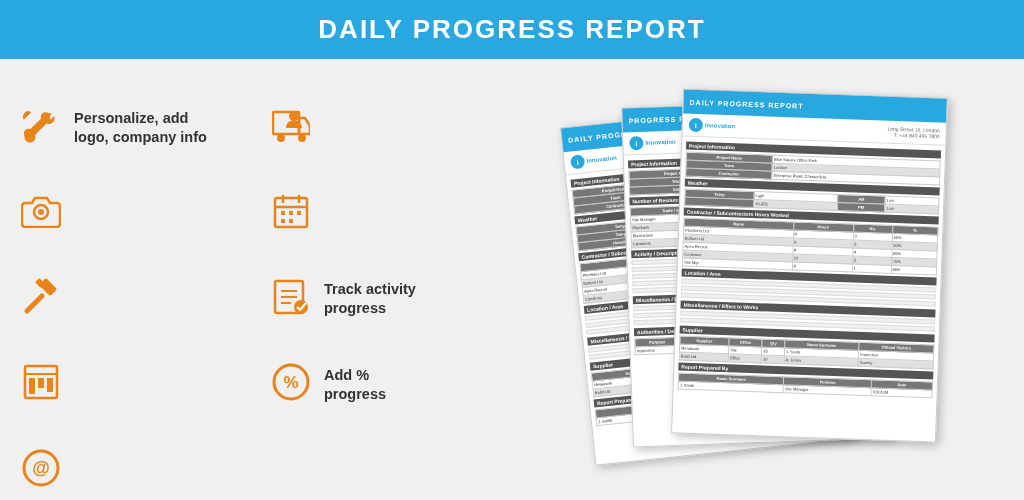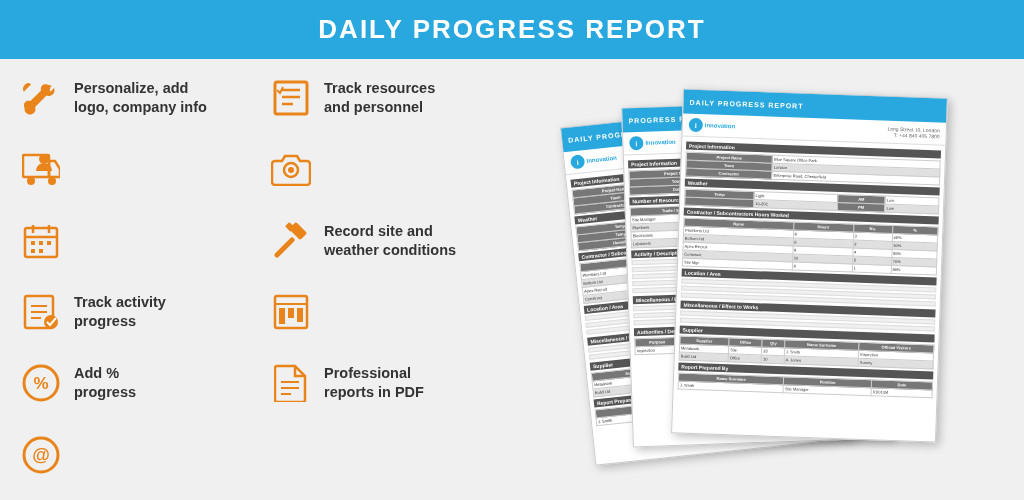--- a/index.html
+++ b/index.html
@@ -33,21 +33,21 @@
     .features-panel {
       width: 530px;
       display: grid;
       grid-template-columns: 1fr 1fr;
       padding: 10px 10px 10px 20px;
       gap: 0;
     }
 
     .feature-item {
       display: flex;
-      align-items: flex-start;
+      align-items: flex-end;
       padding: 8px 10px 8px 0;
       gap: 12px;
     }
 
     .icon-wrapper {
       width: 42px;
       height: 42px;
       flex-shrink: 0;
       display: flex;
       align-items: center;
@@ -239,32 +239,20 @@
 
             <g transform="translate(4,4)">
               <path d="M22 2c-3 0-5.5 2.5-5.5 5.5 0 .7.1 1.4.4 2L5.5 21c-.6-.3-1.3-.4-2-.4C1 20.6-1.5 23-1.5 26S1 31.5 4 31.5s5.5-2.5 5.5-5.5c0-.7-.1-1.4-.4-2L20.5 12.5c.6.3 1.3.4 2 .4C26 12.9 28.5 10.4 28.5 7.4c0-.8-.2-1.6-.5-2.3l-3.4 3.4-2.2-2.2 3.4-3.4C25 2.6 23.5 2 22 2z"></path>
             </g>
           </svg>
         </div>
         <div class="feature-text">Personalize, add<br>logo, company info</div>
       </div>
 
 
-      <div class="feature-item">
-        <div class="icon-wrapper">
-          <svg width="36" height="36" viewBox="0 0 36 36">
-            <rect x="2" y="2" width="32" height="32" rx="2" ry="2" fill="none" stroke="#e8841a" stroke-width="3"></rect>
-            <line x1="9" y1="10" x2="27" y2="10" stroke="#e8841a" stroke-width="2.5"></line>
-            <line x1="9" y1="17" x2="27" y2="17" stroke="#e8841a" stroke-width="2.5"></line>
-            <line x1="9" y1="24" x2="20" y2="24" stroke="#e8841a" stroke-width="2.5"></line>
-            <polyline points="4,10 7,13 10,7" fill="none" stroke="#e8841a" stroke-width="2" transform="translate(0,0)"></polyline>
-          </svg>
-        </div>
-        <div class="feature-text">Track resources<br>and personnel</div>
-      </div>
 
       <div class="feature-item">
         <div class="icon-wrapper">
           <svg width="38" height="36" viewBox="0 0 38 36">
             <rect x="1" y="4" width="26" height="22" rx="1" fill="none" stroke="#e8841a" stroke-width="2.5"></rect>
             <path d="M27 10h6l5 8v8h-11V10z" fill="none" stroke="#e8841a" stroke-width="2.5"></path>
             <circle cx="9" cy="30" r="4" fill="#e8841a"></circle>
             <circle cx="30" cy="30" r="4" fill="#e8841a"></circle>
 
             <circle cx="22" cy="8" r="5" fill="#e8841a"></circle>
@@ -300,21 +288,20 @@
       </div>
 
       <div class="feature-item">
         <div class="icon-wrapper">
           <svg width="38" height="38" viewBox="0 0 38 38">
             <path d="M5 33L20 18" stroke="#e8841a" stroke-width="5" stroke-linecap="round"></path>
             <rect x="18" y="4" width="16" height="10" rx="2" transform="rotate(45 26 9)" fill="#e8841a"></rect>
             <rect x="14" y="2" width="8" height="6" rx="1" transform="rotate(45 18 5)" fill="#e8841a"></rect>
           </svg>
         </div>
-        <div class="feature-text">Record site and<br>weather conditions</div>
       </div>
 
       <div class="feature-item">
         <div class="icon-wrapper">
           <svg width="36" height="36" viewBox="0 0 36 36">
             <rect x="2" y="2" width="28" height="32" rx="2" fill="none" stroke="#e8841a" stroke-width="2.5"></rect>
             <line x1="8" y1="12" x2="24" y2="12" stroke="#e8841a" stroke-width="2"></line>
             <line x1="8" y1="18" x2="24" y2="18" stroke="#e8841a" stroke-width="2"></line>
             <line x1="8" y1="24" x2="18" y2="24" stroke="#e8841a" stroke-width="2"></line>
             <circle cx="28" cy="28" r="7" fill="#e8841a"></circle>
@@ -339,32 +326,20 @@
       <div class="feature-item">
         <div class="icon-wrapper">
           <svg width="38" height="38" viewBox="0 0 38 38">
             <circle cx="19" cy="19" r="17" fill="none" stroke="#e8841a" stroke-width="3"></circle>
             <text x="19" y="25" text-anchor="middle" font-size="17" font-weight="bold" fill="#e8841a" font-family="Arial">%</text>
           </svg>
         </div>
         <div class="feature-text">Add %<br>progress</div>
       </div>
 
-      <div class="feature-item">
-        <div class="icon-wrapper">
-          <svg width="34" height="38" viewBox="0 0 34 38">
-            <path d="M3 2h18l10 10v24a2 2 0 0 1-2 2H3a2 2 0 0 1-2-2V4a2 2 0 0 1 2-2z" fill="none" stroke="#e8841a" stroke-width="2.5"></path>
-            <polyline points="21,2 21,12 31,12" fill="none" stroke="#e8841a" stroke-width="2.5"></polyline>
-            <line x1="7" y1="18" x2="25" y2="18" stroke="#e8841a" stroke-width="2"></line>
-            <line x1="7" y1="24" x2="25" y2="24" stroke="#e8841a" stroke-width="2"></line>
-            <line x1="7" y1="30" x2="17" y2="30" stroke="#e8841a" stroke-width="2"></line>
-          </svg>
-        </div>
-        <div class="feature-text">Professional<br>reports in PDF</div>
-      </div>
 
       <div class="feature-item">
         <div class="icon-wrapper">
           <svg width="38" height="38" viewBox="0 0 38 38">
             <circle cx="19" cy="19" r="17" fill="none" stroke="#e8841a" stroke-width="3"></circle>
             <text x="19" y="25" text-anchor="middle" font-size="18" font-weight="bold" fill="#e8841a" font-family="Arial">@</text>
           </svg>
         </div>
       </div>
 

